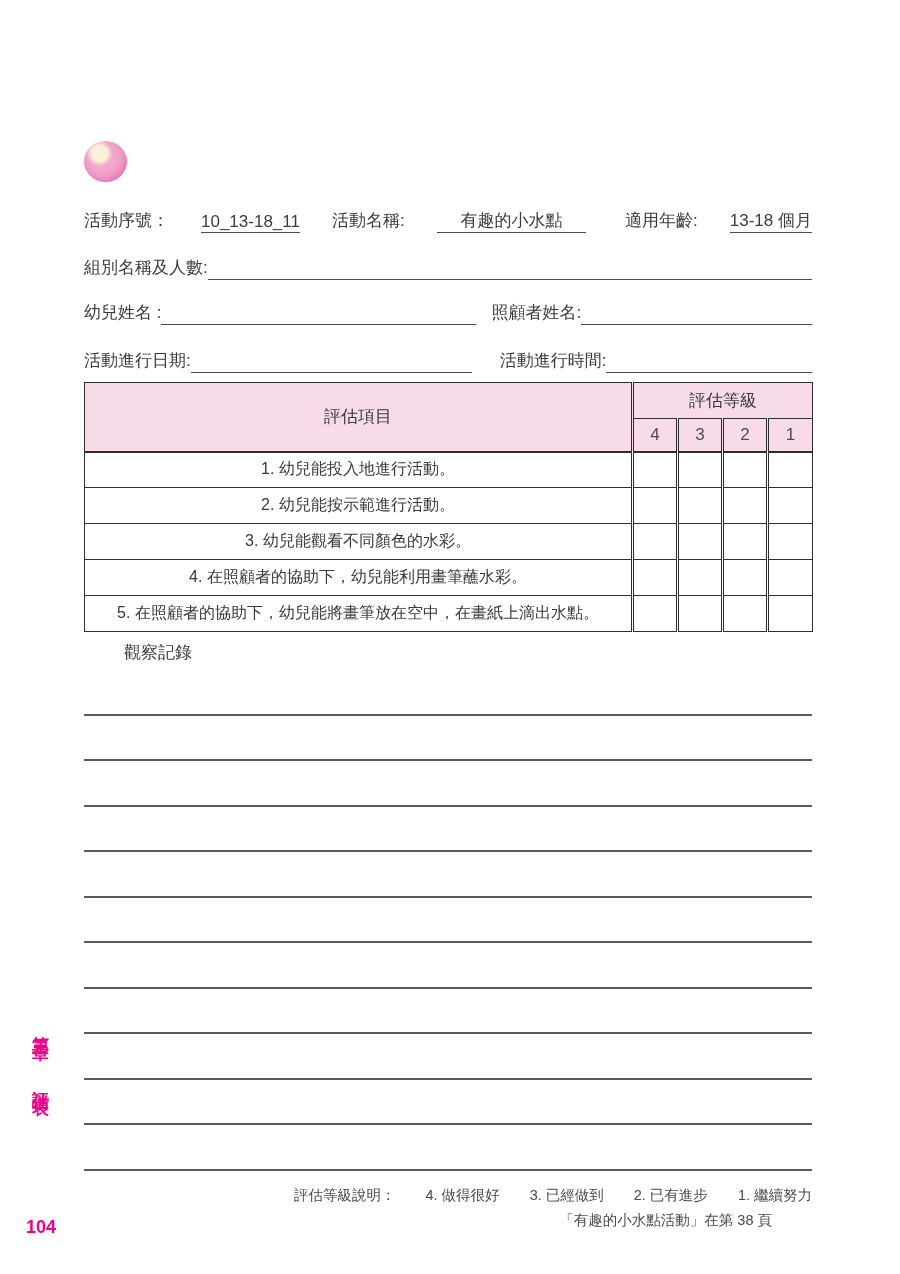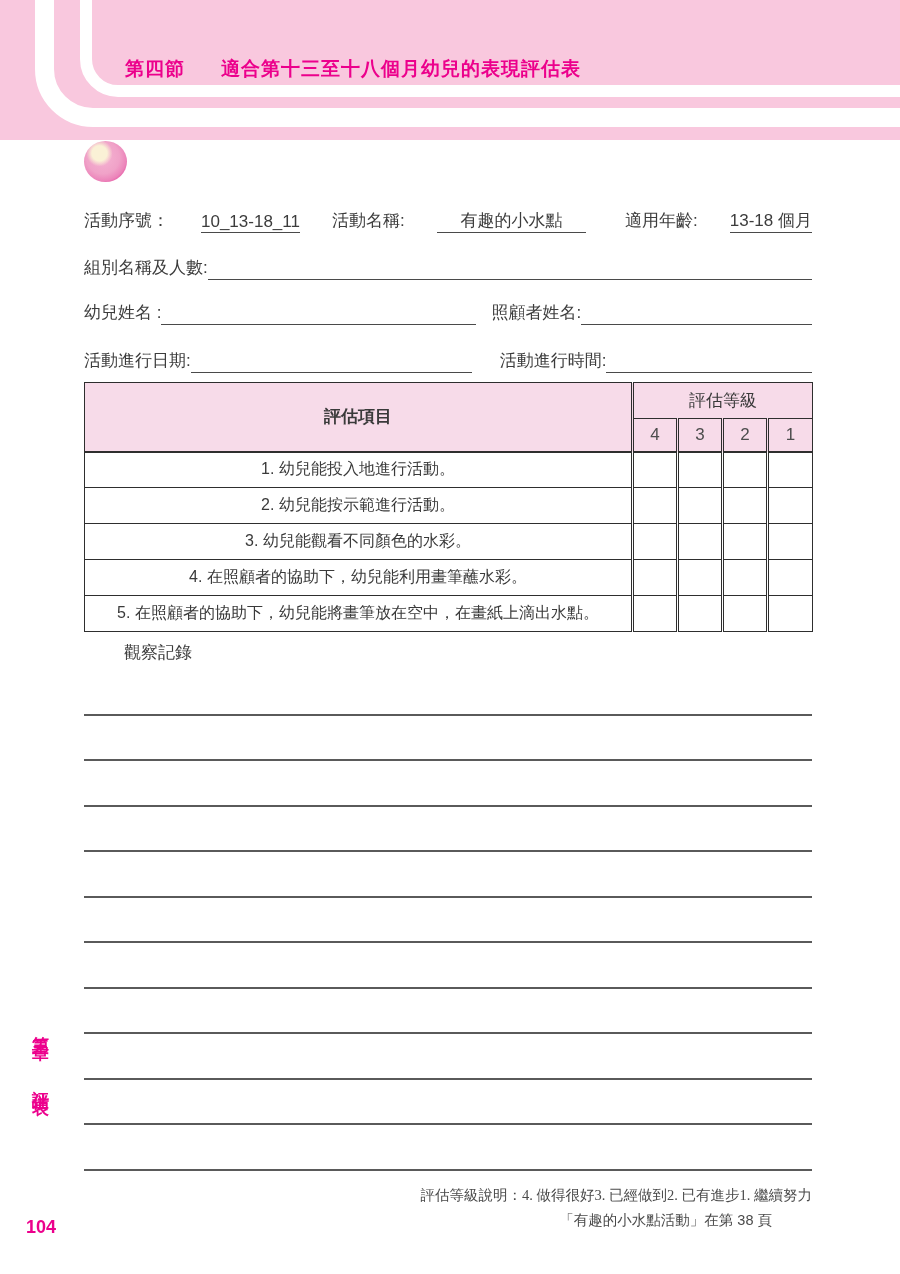--- a/index.html
+++ b/index.html
@@ -31,56 +31,48 @@
   .fl1 { top:0;gap:32px; } .fl2 { top:47px; } .fl3 { top:92px; } .fl4 { top:140px;justify-content:flex-end; }
   .ufill { border-bottom:1.5px solid #4a4a4a; text-align:center; }
   .grow { flex:1; }
   .lbl { padding-bottom:1px; }
 
   
   .eval-table { position:absolute; left:84px; top:382px; border-collapse:collapse;
                 font-size:16px; color:#3a3a3a; table-layout:fixed; width:728px; }
   .eval-table th, .eval-table td { border:1px solid #2e2e2e; font-weight:normal; }
   .eval-table .hdr { background:#F7DBE9; }
-  .eval-table .item-h { font-size:17px; text-align:center;font-weight:bold; }
+  .eval-table .item-h { font-size:17px; text-align:center; }
   .eval-table .grade-h { height:36px; text-align:center; font-size:17px; }
   .eval-table .num { height:33px; text-align:center; font-size:17px; color:#4d4d4d; }
   .eval-table .rate { border-left:3px double #2e2e2e; }
   .eval-table .hrow2 th { border-bottom:2px solid #2e2e2e; }
   .eval-table td.item-cell { height:36px; padding:2px 8px; text-align:center; }
 
   
   .obs-label { position:absolute; left:84px; top:641px; font-size:17px; color:#3c3c3c;margin-left:40px; }
   .rlines { position:absolute; left:84px; top:670px; width:728px; }
   .rline { height:45.5px; border-bottom:2px solid #5a5a5a; }
 
   
-  .legend { position:absolute; right:88px; top:1186px; display:flex; gap:0;
-            font-size:14.5px; color:#4a4a4a; white-space:nowrap;font-family:Liberation Serif, serif; }
+  .legend { position:absolute; right:88px; top:1186px; display:flex; gap:30px;
+            font-size:14.5px; color:#4a4a4a; white-space:nowrap; }
   .reference { position:absolute; right:128px; top:1211px; font-size:14.5px; color:#4a4a4a; }
 
   
   .chapter { position:absolute; left:29px; top:1022px; writing-mode:vertical-rl; text-orientation:upright;
              color:#EC008C; font-weight:bold; font-size:17px; letter-spacing:4px; }
   .chapter .part2 { margin-top:20px; }
   .pagenum { position:absolute; left:26px; top:1217px; color:#EC008C; font-weight:bold; font-size:18px; }
 </style>
 </head>
 <body>
 
 <div class="page">
 
-  <div class="band">
-    <div class="frame-outer"></div>
-    <div class="frame-inner"></div>
-    <div class="band-title">
-      <span>第四節</span>
-      <span>適合第十三至十八個月幼兒的表現評估表</span>
-    </div>
-  </div>
 
   <div class="title-row">
     <div class="ball"></div>
   </div>
 
   <div class="form-area">
     <div class="fline fl1">
       <span class="lbl">活動序號：</span>
       <span class="ufill" style="width:103px;">10_13-18_11</span>
       <span class="lbl">活動名稱:</span>

